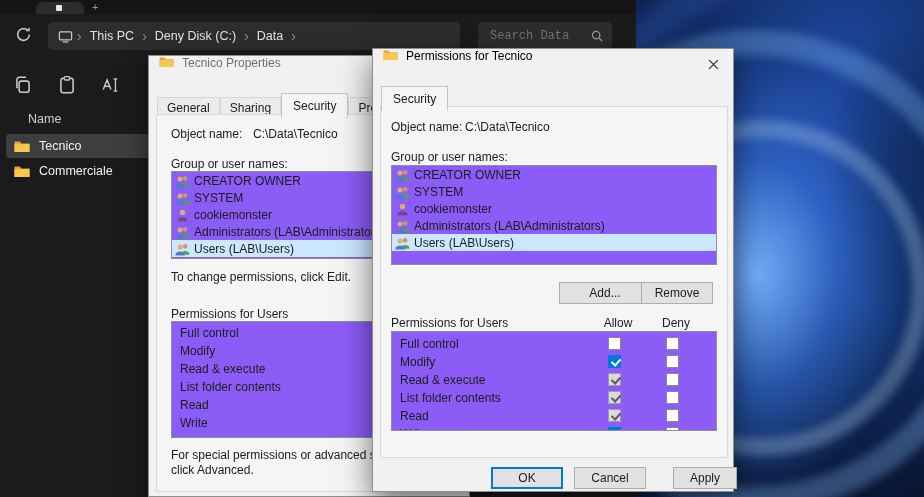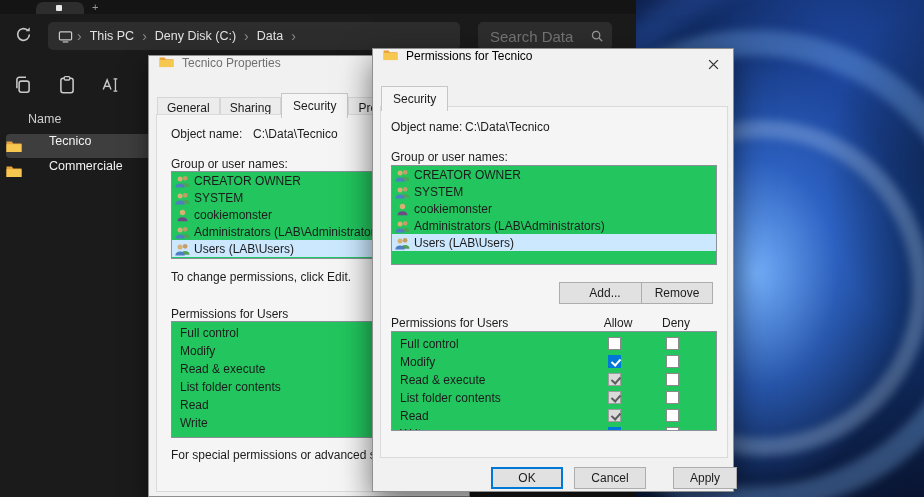--- a/index.html
+++ b/index.html
@@ -26,28 +26,28 @@
   .newtab{position:absolute;left:92px;top:0;color:#9a9a9a;font-size:11px;line-height:14px;background:none;border:none;padding:0;cursor:pointer}
   .navbar{position:absolute;left:0;top:14px;width:100%;height:44px;background:#1b1b1b}
   .refresh-btn{position:absolute;left:12px;top:11px;width:22px;height:22px;background:none;border:none;padding:0;cursor:pointer}
   .addressbar{position:absolute;left:48px;top:8px;width:412px;height:28px;background:#2d2d2d;border-radius:5px;
               display:flex;align-items:center;padding:0 10px;box-sizing:border-box;gap:2px}
   .crumbwrap{display:flex;align-items:center}
   .crumb{color:#e2e2e2;font-size:12.5px;padding:0 6px;white-space:nowrap;cursor:pointer}
   .crumb-chev{display:inline-block;color:#8b8b8b;font-size:14px;line-height:12px;padding:0 2px}
   .searchbox{position:absolute;left:478px;top:8px;width:134px;height:28px;background:#2d2d2d;border-radius:5px;
              display:flex;align-items:center;box-sizing:border-box;padding:0 8px 0 10px}
-  .searchbox input{flex:1;background:none;border:none;outline:none;color:#fdba74;font-size:15px;
-                   font-family:Liberation Sans, sans-serif;min-width:0}
+  .searchbox input{flex:1;background:none;border:none;outline:none;color:#fdba74;font-size:12px;
+                   font-family:Liberation Mono, monospace;min-width:0}
   .toolbar{position:absolute;left:0;top:66px;width:100%;height:36px}
   .tool{position:absolute;top:8px;width:26px;height:24px;background:none;border:none;padding:1px;cursor:pointer}
   .t1{left:10px}.t2{left:54px}.t3{left:98px}
   .col-header{position:absolute;left:28px;top:112px;color:#cfcfcf;font-size:12.5px;cursor:pointer}
   .file-list{position:absolute;left:6px;top:134px;width:156px}
-  .file-row{display:flex;height:24px;border-radius:4px;gap:27px;margin-bottom:1px;cursor:default}
+  .file-row{display:flex;align-items:center;height:24px;border-radius:4px;padding-left:8px;gap:9px;margin-bottom:1px;cursor:default}
   .file-row.selected{background:#3e3e3e}
   .file-label{color:#f2f2f2;font-size:12.5px;white-space:nowrap}
   .icon16{display:inline-flex;align-items:center;justify-content:center;flex:none}
 
   
   .dialog{position:absolute;background:#f1f1f1;border:1px solid #8f8f8f;box-sizing:border-box}
   .props{left:148px;top:55px;width:322px;height:442px;z-index:5;box-shadow:0 8px 22px rgba(0,0,0,.5)}
   .perms{left:372px;top:48px;width:362px;height:444px;z-index:10;box-shadow:0 12px 30px rgba(0,0,0,.55)}
   .dlg-title{position:absolute;left:0;top:0;width:100%;height:30px;display:flex;align-items:flex-start;gap:8px;
              padding-left:10px;box-sizing:border-box}
@@ -57,21 +57,21 @@
   .close-btn{position:absolute;right:5px;top:5px;width:30px;height:20px;background:none;border:none;
              display:flex;align-items:center;justify-content:center;cursor:pointer;padding:0}
   .tabs-row{position:absolute;left:8px;top:37px;display:flex;align-items:flex-end}
   .ptab{font-size:12px;color:#1b1b1b;background:#ececec;border:1px solid #d6d6d6;border-bottom:none;
         padding:3px 9px 4px;position:relative;top:1px;cursor:pointer;white-space:nowrap}
   .ptab.active{background:#f5f5f5;border-color:#c6c6c6;padding:5px 11px;top:0;z-index:2}
   .page{position:absolute;border:1px solid #dadada;background:#f5f5f5}
   .props .page{left:7px;top:58px;width:306px;height:376px}
   .perms .page{left:7px;top:57px;width:346px;height:350px}
   .lbl{position:absolute;font-size:12px;color:#1c1c1c;white-space:nowrap;z-index:3}
-  .listbox{position:absolute;background:#22c55e;border:1px solid #8a9199;box-sizing:border-box;overflow:hidden;z-index:3}
+  .listbox{position:absolute;background:#8b5cf6;border:1px solid #8a9199;box-sizing:border-box;overflow:hidden;z-index:3}
   .group-row{display:flex;align-items:center;height:17px;padding-left:3px;gap:4px;cursor:default}
   .group-row.selected{background:#cce8ff}
   .group-label{font-size:12px;color:#1c1c1c;white-space:nowrap}
   .perm-simple-row{height:18px;padding-left:8px;display:flex;align-items:center;font-size:12px;color:#1c1c1c}
   .props .perm-list{padding-top:2px}
   .perm-table{padding-top:3px}
   .perm-row{position:relative;height:18px}
   .perm-name{position:absolute;left:8px;top:2px;font-size:12px;color:#1c1c1c;white-space:nowrap}
   .cb{position:absolute;top:2px;width:13px;height:13px;border:1px solid #8a8a8a;background:#fff;box-sizing:border-box}
   .cb.allow{left:216px}.cb.deny{left:274px}
@@ -298,20 +298,21 @@
       </div>
       <div class="perm-simple-row">
         <span>Read</span>
       </div>
       <div class="perm-simple-row">
         <span>Write</span>
       </div>
     </div>
   <div class="lbl adv-hint">
     <div>For special permissions or advanced settings,</div>
+    <div>click Advanced.</div>
   </div>
 </div>
 
 <div class="dialog perms">
   <div class="dlg-title">
     <span class="icon16">
       <svg viewBox="0 0 16 13" width="15" height="12">
           <path d="M.5 1.5h5.3l1.5 2h8.2V12H.5z" fill="#e9a23b"></path>
           <path d="M.5 4.2h15v7.8H.5z" fill="#f7c84f"></path>
         </svg>

